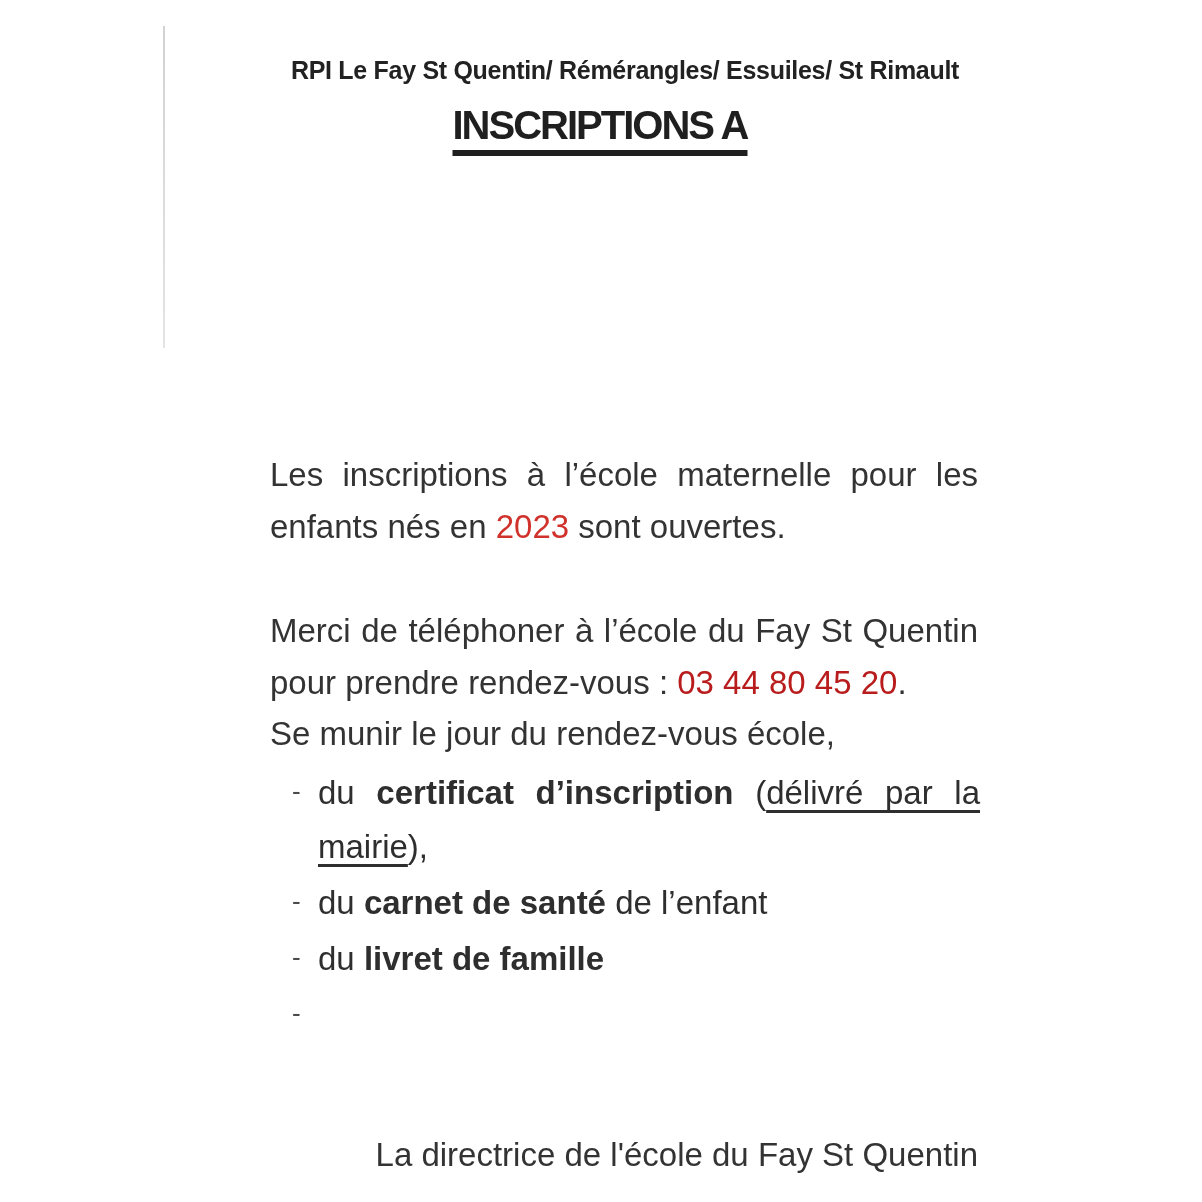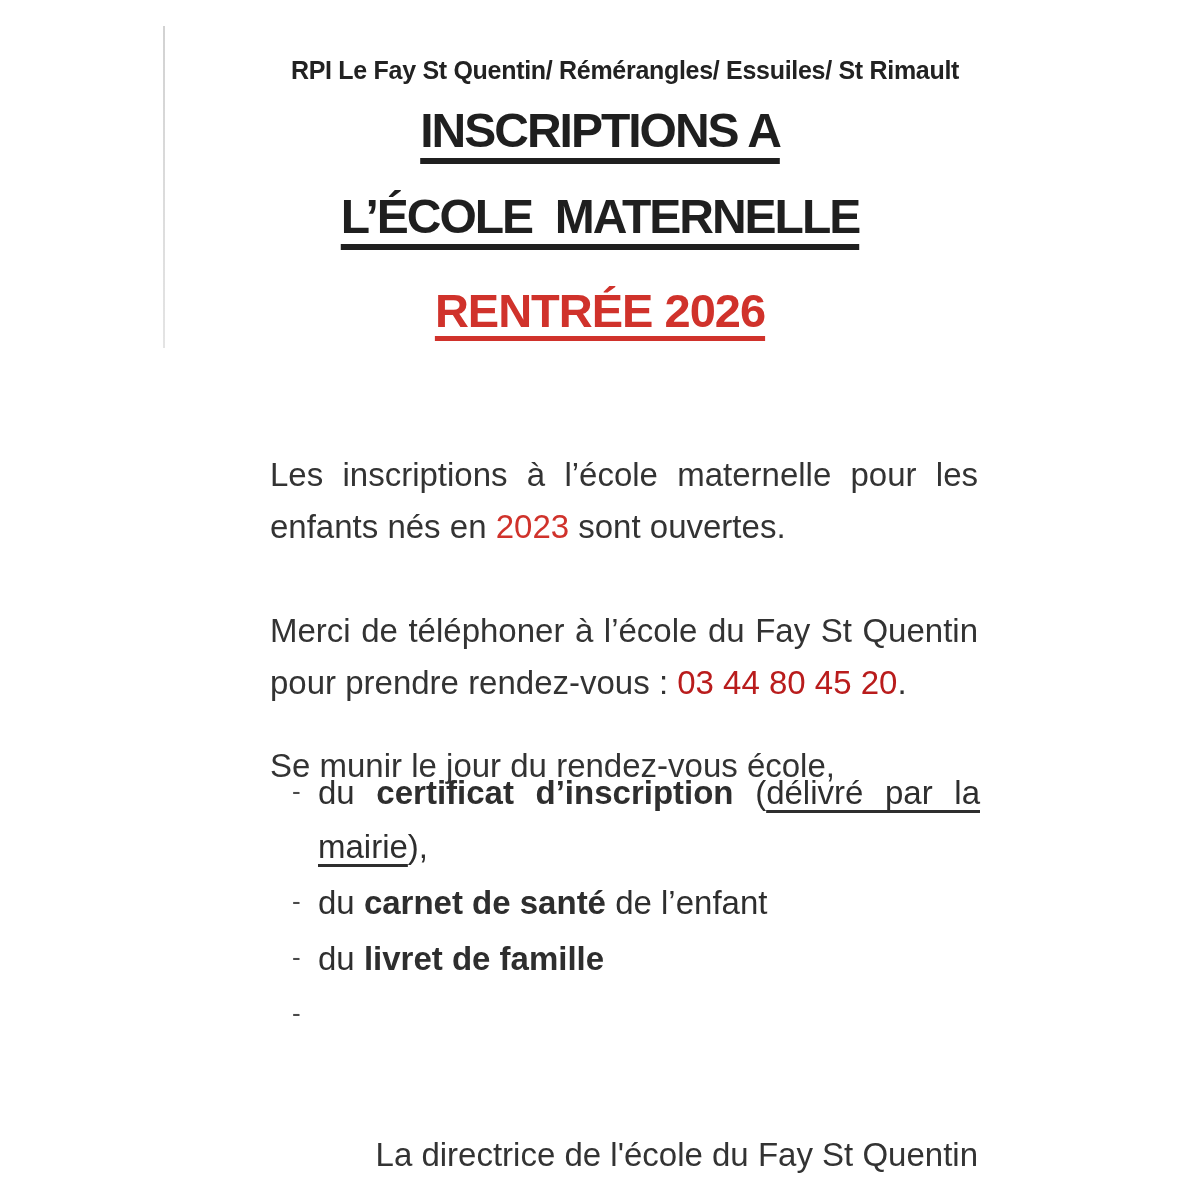--- a/index.html
+++ b/index.html
@@ -30,21 +30,21 @@
     font-size: 25px;
     font-weight: bold;
     letter-spacing: -0.3px;
     color: #222222;
   }
   .title {
     position: absolute;
     left: 100px;
     width: 1000px;
     text-align: center;
-    font-size: 48px;
+    font-size: 40px;
     font-weight: bold;
     letter-spacing: -2px;
     color: #1f1f1f;
   }
   .title .underlined,
   .subtitle .underlined {
     text-decoration: underline;
     text-decoration-thickness: 6px;
     text-underline-offset: 11px;
     text-decoration-skip-ink: none;
@@ -76,21 +76,21 @@
     text-align: justify;
     text-align-last: left;
     color: #333333;
   }
   .para-1 { top: 416px; }
   .para-2 { top: 572px; }
   .year-highlight { color: #d0322b; font-weight: normal; }
   .phone-number { font-weight: normal; color: #b91c1c; }
   .list-intro {
     position: absolute;
-    top: 747px;
+    top: 715px;
     left: 270px;
     width: 708px;
     font-size: 33px;
     color: #333333;
   }
   .checklist {
     position: absolute;
     top: 766px;
     left: 290px;
     width: 690px;
@@ -145,27 +145,21 @@
 <div class="page">
 
   <div class="scan-edge"></div>
 
   <div class="header-line">RPI Le Fay St Quentin/ Rémérangles/ Essuiles/ St Rimault</div>
 
   <div class="title title-1">
     <span class="underlined">INSCRIPTIONS A</span>
   </div>
 
-  <div class="title title-2">
-    <span class="underlined">L’ÉCOLE  MATERNELLE</span>
-  </div>
 
-  <div class="subtitle">
-    <span class="underlined">RENTRÉE 2026</span>
-  </div>
 
   <p class="para para-1"><span>Les inscriptions à l’école maternelle pour les enfants nés en </span><span class="year-highlight">2023</span><span> sont ouvertes.</span></p>
 
   <p class="para para-2"><span>Merci de téléphoner à l’école du Fay St Quentin pour prendre rendez-vous : </span><span class="phone-number">03 44 80 45 20</span><span>.</span></p>
 
   <div class="list-intro">Se munir le jour du rendez-vous école,</div>
 
   <ul class="checklist">
     <li><span class="dash-marker">-</span><span>du </span><span class="seg-em">certificat d’inscription</span><span> (</span><span class="seg-ul">délivré par la mairie</span><span>),</span></li>
 

